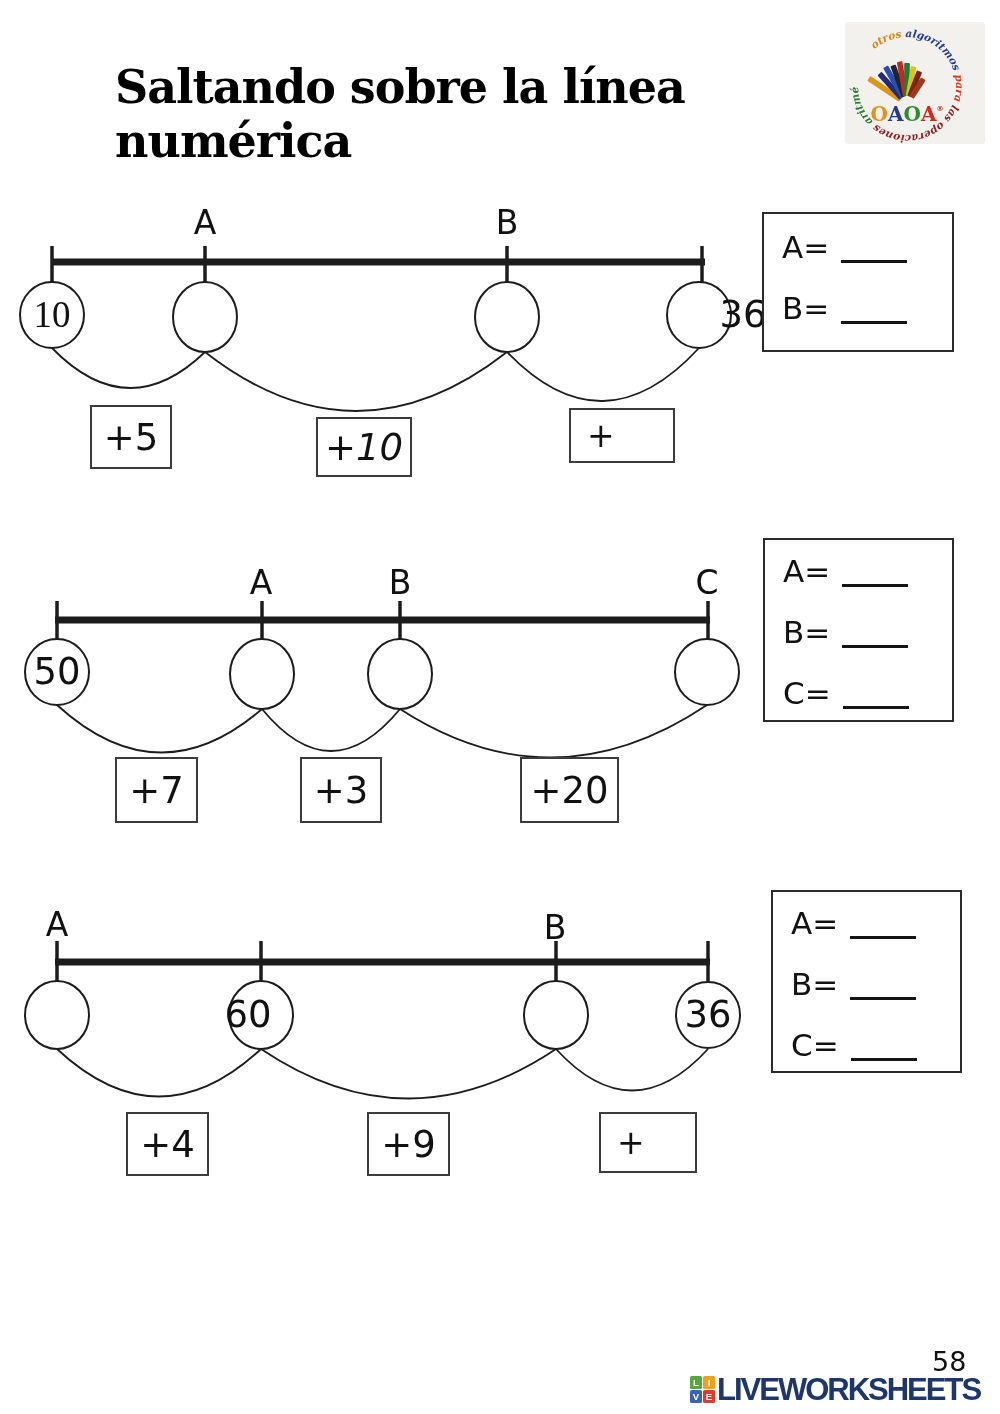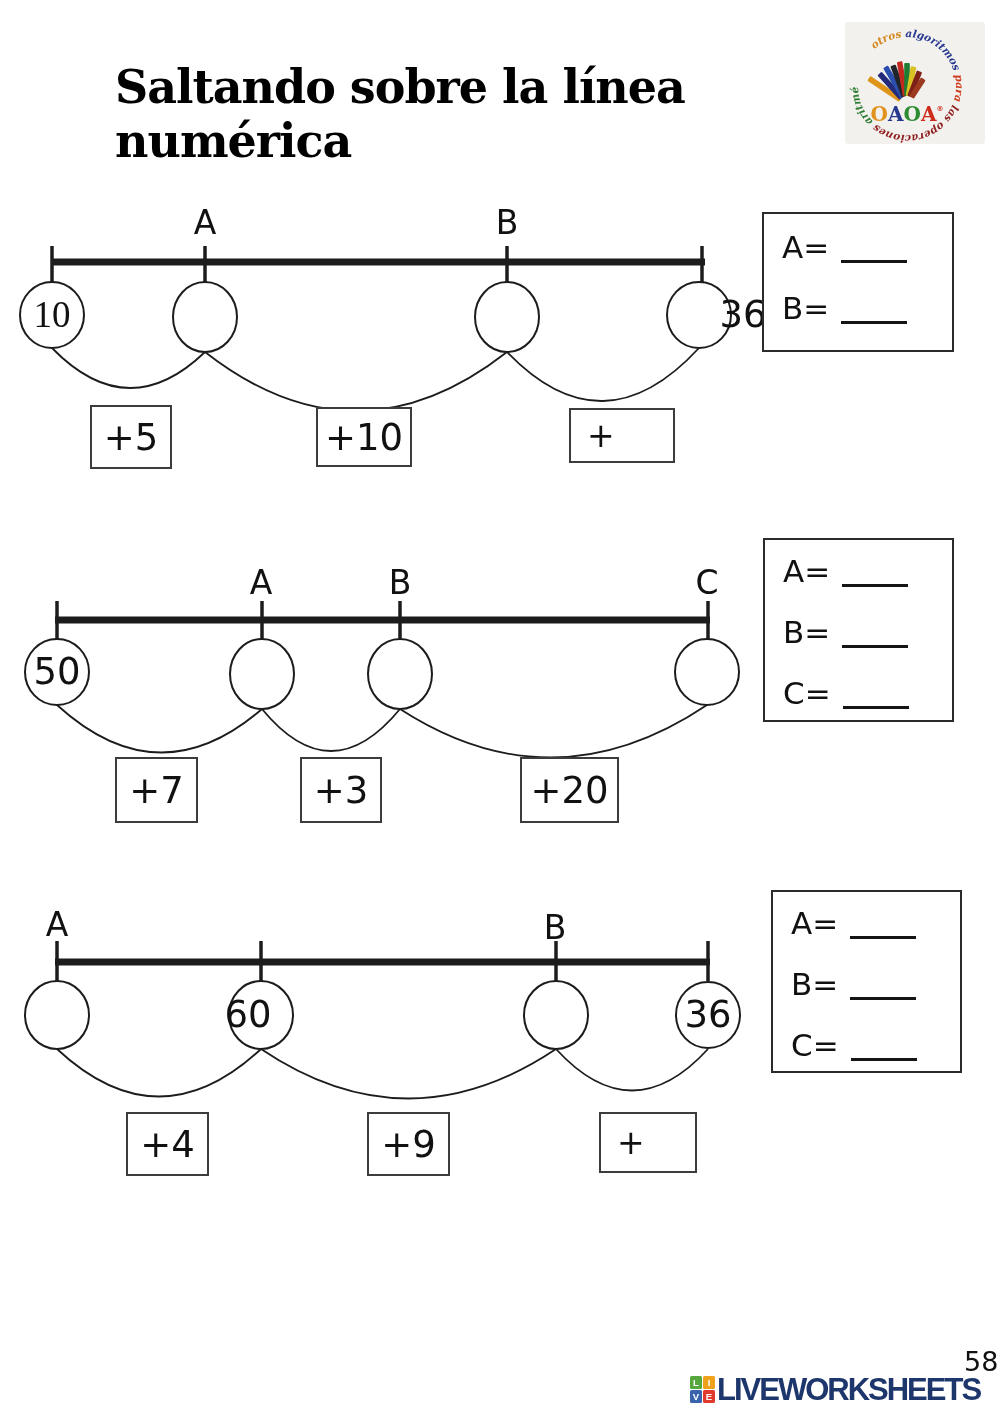--- a/index.html
+++ b/index.html
@@ -37,21 +37,21 @@
   .ans-row + .ans-row{margin-top:27px;}
   .blank{
     display:inline-block;width:66px;height:20px;margin-left:12px;
     border-bottom:3px solid #151515;transform:translateY(5px);
   }
   .logo-tile{background:#f2f1ee;border-radius:3px;}
   .wordmark{
     font-family:"Liberation Sans",sans-serif;font-weight:bold;
     font-size:31px;letter-spacing:-2px;color:#1d366b;z-index:1;
   }
-  .page-num{font-size:27px;color:#111;z-index:2;margin-left:32px;}
+  .page-num{font-size:27px;color:#111;z-index:2;}
 </style>
 </head>
 <body>
 
 <div class="sheet">
 
   <div class="abs title" style="left:115px;top:60px;width:680px;">Saltando sobre la línea numérica</div>
 
   <div class="abs logo-tile" style="left:845px;top:22px;width:140px;height:122px;">
     <svg width="140" height="122" viewBox="0 0 140 122">
@@ -128,21 +128,21 @@
     </g>
   </svg>
 
   <div class="abs pt-label" style="left:205px;top:206px;">A</div>
   <div class="abs pt-label" style="left:507px;top:206px;">B</div>
   <div class="abs circ-val" style="left:52px;top:295px;font-family:Liberation Serif, serif;">10</div>
   <div class="abs circ-val" style="left:699px;top:295px;margin-left:44px;">36</div>
   <div class="jump-box" style="left:90px;top:405px;width:78px;height:60px;">
       <span>+5</span>
     </div>
-  <div class="jump-box" style="left:316px;top:407px;width:92px;height:56px;">
+  <div class="jump-box" style="left:316px;top:417px;width:92px;height:56px;font-style:italic;">
       <span>+10</span>
     </div>
   <div class="jump-box empty" style="left:569px;top:408px;width:86px;height:51px;">
       <span>+</span>
     </div>
   <div class="ans-box" style="left:762px;top:212px;width:192px;height:140px;">
     <div class="ans-row"><span>A=</span><span class="blank"></span></div>
     <div class="ans-row"><span>B=</span><span class="blank"></span></div>
   </div>
 

